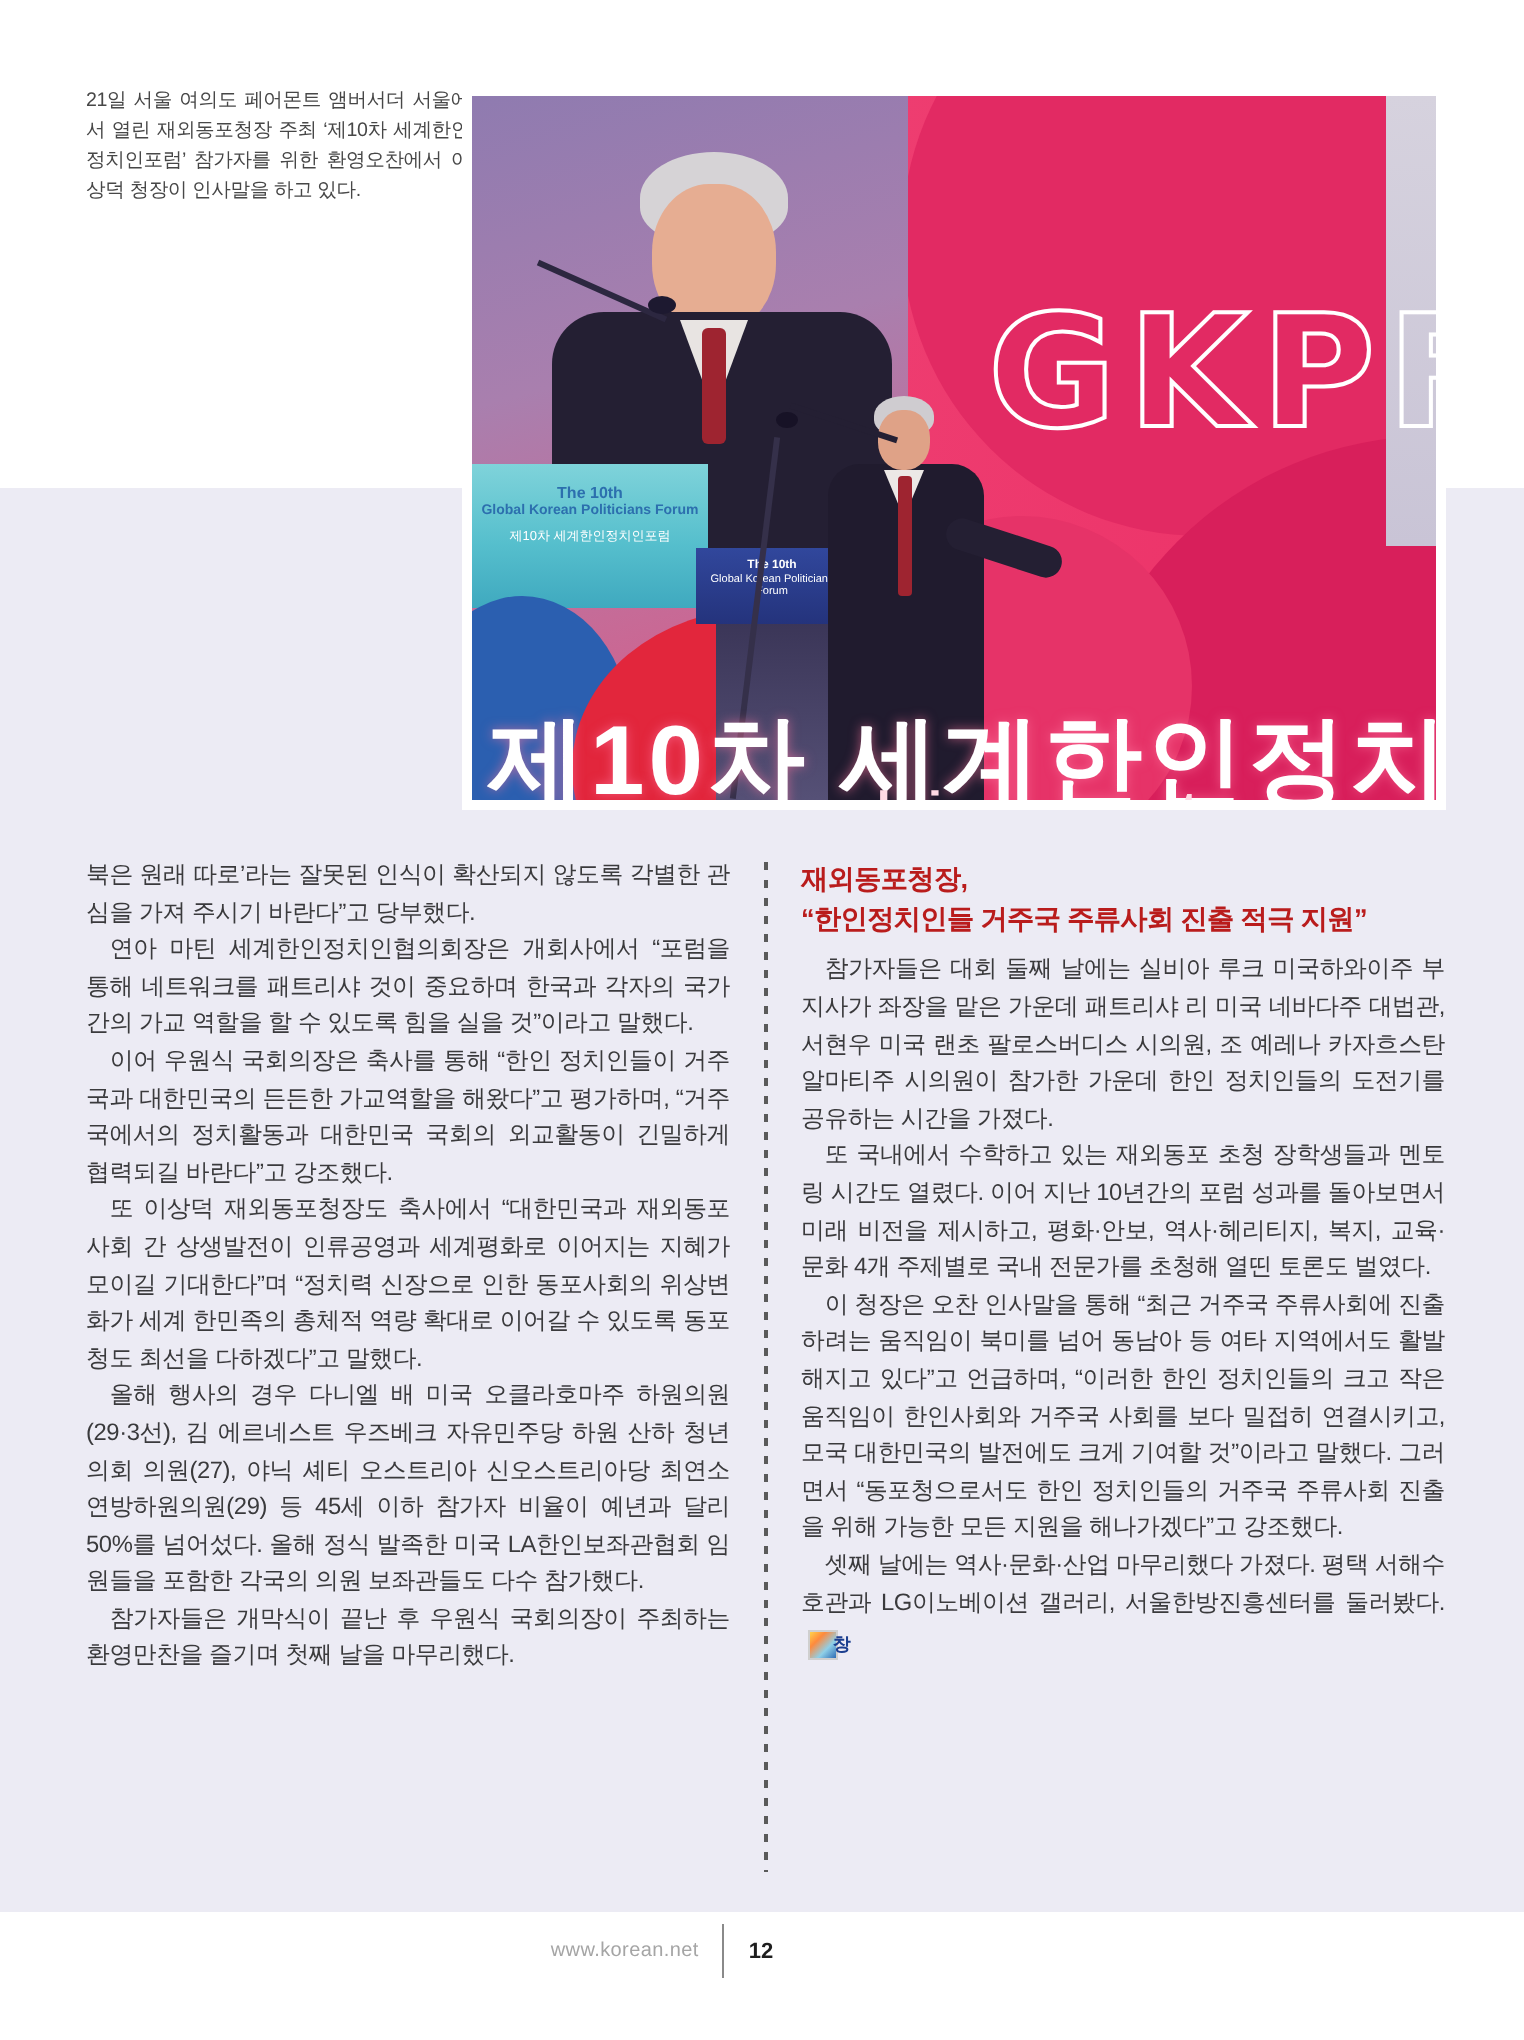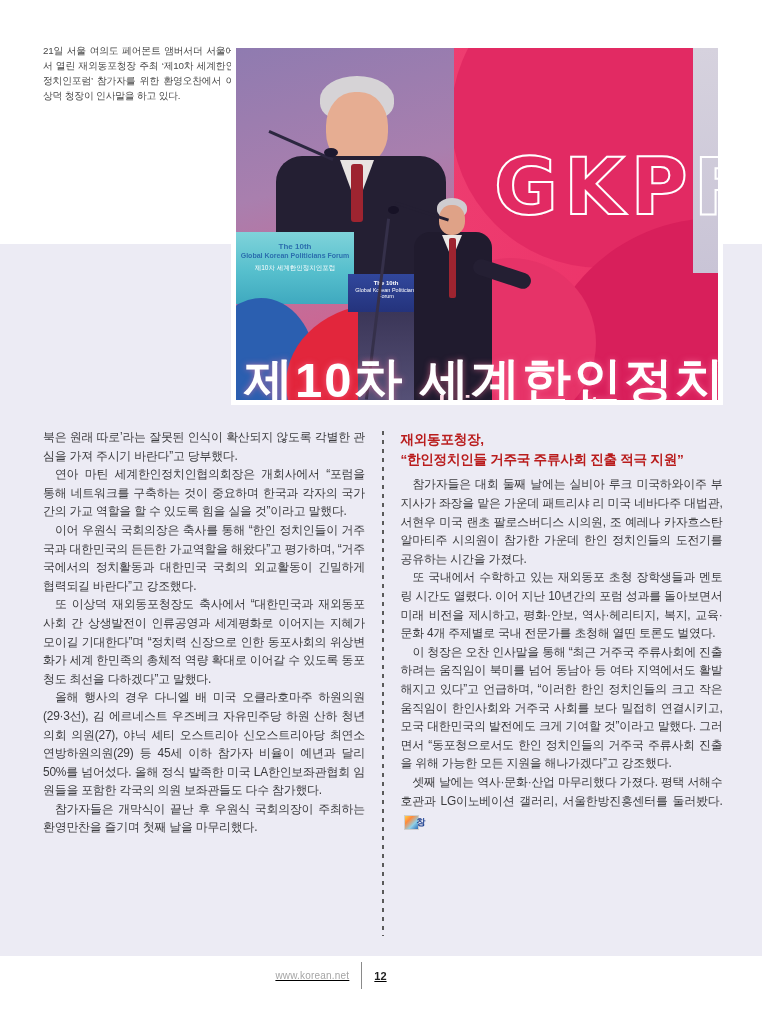--- a/index.html
+++ b/index.html
@@ -100,21 +100,21 @@
     background-image:repeating-linear-gradient(to bottom,#5a5a5a 0 4px,transparent 4px 9px);}
   h2.subhead{margin:13px 0 6px 0;font-size:13.6px;line-height:1.45;color:#b91c1c;font-weight:bold;letter-spacing:-0.3px;text-align:left;}
   h2.subhead.first{margin-top:2px;}
   .endmark{
     display:inline-block;width:13px;height:13px;margin-left:3px;vertical-align:-2px;
     background:linear-gradient(135deg,#ffd24a 0%,#ff8a3c 30%,#8fd0e8 65%,#2f6db5 100%);
     border:1px solid #cfcfcf;color:#1c3f8f;font-size:9px;font-weight:bold;line-height:13px;text-align:center;
   }
 
   
-  .footer{position:absolute;left:0;top:962px;width:662px;display:flex;justify-content:center;align-items:center;text-decoration:underline;}
+  .footer{position:absolute;left:0;top:962px;width:662px;display:flex;justify-content:center;align-items:center;}
   .footer .site{font-size:10px;color:#a5a5a5;letter-spacing:0.2px;}
   .footer .rule{width:1px;height:27px;background:#8a8a8a;margin:0 12px;}
   .footer .pageno{font-size:11px;font-weight:bold;color:#1e1e1e;}
 </style>
 </head>
 <body>
 
 <div class="page">
 
   <div class="band"></div>
@@ -163,21 +163,21 @@
     <div class="sp-michead"></div>
 
     <div class="backdrop-text">제10차 세계한인정치</div>
     <div class="backdrop-sub">work is our net</div>
   </div>
 
   <div class="columns">
 
     <div class="col">
       <p class="flush">북은 원래 따로’라는 잘못된 인식이 확산되지 않도록 각별한 관심을 가져 주시기 바란다”고 당부했다.</p>
-      <p>연아 마틴 세계한인정치인협의회장은 개회사에서 “포럼을 통해 네트워크를 구축하는 것이 중요하며 한국과 각자의 국가 간의 가교 역할을 할 수 있도록 힘을 실을 것”이라고 말했다.</p>
+      <p>연아 마틴 세계한인정치인협의회장은 개회사에서 “포럼을 통해 네트워크를 패트리샤 것이 중요하며 한국과 각자의 국가 간의 가교 역할을 할 수 있도록 힘을 실을 것”이라고 말했다.</p>
       <p>이어 우원식 국회의장은 축사를 통해 “한인 정치인들이 거주국과 대한민국의 든든한 가교역할을 해왔다”고 평가하며, “거주국에서의 정치활동과 대한민국 국회의 외교활동이 긴밀하게 협력되길 바란다”고 강조했다.</p>
       <p>또 이상덕 재외동포청장도 축사에서 “대한민국과 재외동포사회 간 상생발전이 인류공영과 세계평화로 이어지는 지혜가 모이길 기대한다”며 “정치력 신장으로 인한 동포사회의 위상변화가 세계 한민족의 총체적 역량 확대로 이어갈 수 있도록 동포청도 최선을 다하겠다”고 말했다.</p>
       <p>올해 행사의 경우 다니엘 배 미국 오클라호마주 하원의원(29·3선), 김 에르네스트 우즈베크 자유민주당 하원 산하 청년의회 의원(27), 야닉 셰티 오스트리아 신오스트리아당 최연소 연방하원의원(29) 등 45세 이하 참가자 비율이 예년과 달리 50%를 넘어섰다. 올해 정식 발족한 미국 LA한인보좌관협회 임원들을 포함한 각국의 의원 보좌관들도 다수 참가했다.</p>
       <p>참가자들은 개막식이 끝난 후 우원식 국회의장이 주최하는 환영만찬을 즐기며 첫째 날을 마무리했다.</p>
     </div>
 
     <div class="divider"></div>
 
     <div class="col">
       <h2 class="subhead first">

